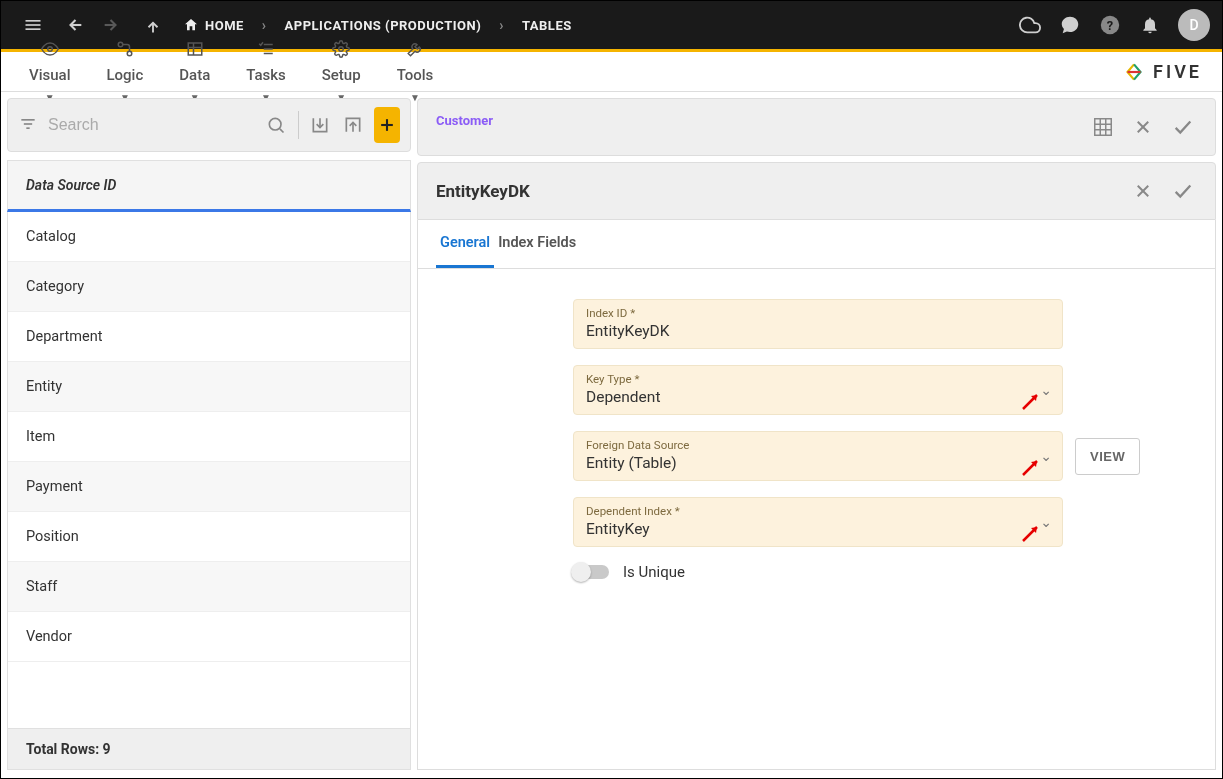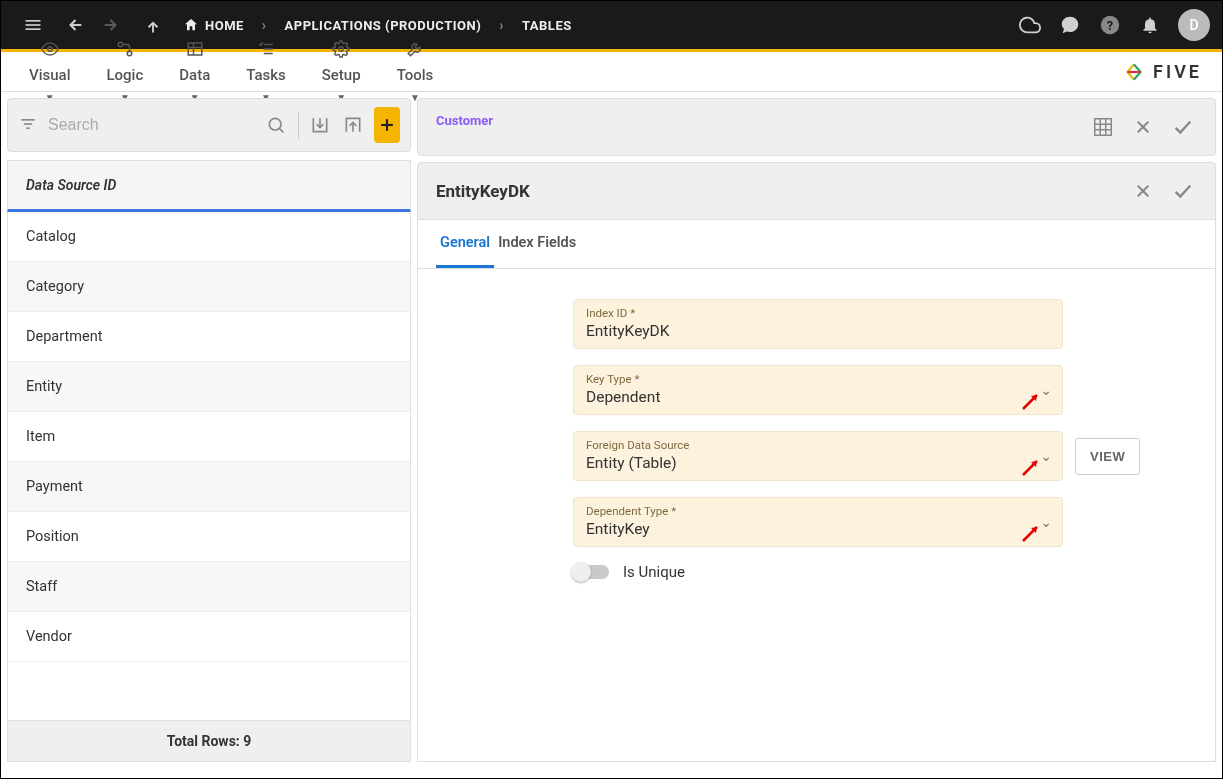--- a/index.html
+++ b/index.html
@@ -18,37 +18,37 @@
 
 .accent { height: 3px; background: #f5b400; }
 
 
 .menubar { height: 40px; border-bottom: 1px solid #ddd; display: flex; align-items: center; padding: 0 10px; background: #fff; }
 .menubar .mitem { display: flex; align-items: center; gap: 8px; padding: 0 18px; font-size: 15px; font-weight: 500; color: #555; cursor: pointer; flex-direction: column; }
 .menubar .mitem .tri { font-size: 10px; color: #666; }
 .menubar .logo { margin-left: auto; margin-right: 10px; display: flex; align-items: center; gap: 6px; font-size: 18px; letter-spacing: 3px; color: #333; font-weight: 600; }
 
 
-.main { display: flex; height: calc(779px - 48px - 3px - 40px - 2px); padding: 6px 0 16px 6px; gap: 6px; background: #fff; }
+.main { display: flex; height: calc(779px - 48px - 3px - 40px - 2px); padding: 6px 0 8px 6px; gap: 6px; background: #fff; }
 
 
 .left { width: 404px; display: flex; flex-direction: column; }
 .search-row { background: #efefef; border: 1px solid #ddd; border-radius: 4px; padding: 8px 10px; display: flex; align-items: center; gap: 10px; }
 .filter-ico { color: #888; }
 .search-input { flex: 1; border: none; background: transparent; font-size: 16px; color: #666; outline: none; }
 .search-input::placeholder { color: #aaa; }
 .sr-ico { width: 32px; height: 32px; display: flex; align-items: center; justify-content: center; color: #888; cursor: pointer; }
 .sr-divider { width: 1px; height: 28px; background: #ccc; }
 .sr-add { width: 36px; height: 36px; border-radius: 4px; background: #f5b400; display: flex; align-items: center; justify-content: center; color: #222; font-size: 22px; cursor: pointer; }
 
 .dsheader { margin-top: 8px; background: #f5f5f5; border: 1px solid #e0e0e0; border-bottom: 3px solid #3b78e7; padding: 16px 18px; font-weight: 600; font-size: 14px; color: #333; font-style: italic; }
 .dslist { border: 1px solid #e0e0e0; border-top: none; flex: 1; overflow-y: auto; background: #fff; }
 .dsrow { padding: 16px 18px; border-bottom: 1px solid #eee; font-size: 14.5px; color: #333; cursor: pointer; }
 .dsrow:nth-child(even) { background: #f7f7f7; }
-.dsfooter { background: #efefef; border: 1px solid #e0e0e0; border-top: none; padding: 12px 18px; font-weight: 700; font-size: 14px; text-align: center; color: #333; }
+.dsfooter { background: #efefef; border: 1px solid #e0e0e0; border-top: none; padding: 12px 18px; font-weight: 700; font-size: 14px; text-align: left; color: #333; }
 
 
 .right { flex: 1; margin-right: 6px; display: flex; flex-direction: column; }
 .panelhead { background: #efefef; border: 1px solid #ddd; border-radius: 4px; padding: 14px 18px; display: flex; align-items: flex-start; font-size: 13px; font-weight: 700; color: #8b5cf6; margin-bottom: 6px; }
 .panelhead .ph-spacer { flex: 1; }
 .panelhead .ph-ico { width: 28px; height: 28px; margin-left: 12px; display: flex; align-items: center; justify-content: center; color: #888; cursor: pointer; }
 .subhead { background: #efefef; border: 1px solid #ddd; border-radius: 4px 4px 0 0; padding: 14px 18px; display: flex; align-items: center; font-size: 17px; font-weight: 700; color: #333; }
 .subhead .ph-spacer { flex: 1; }
 .subhead .ph-ico { width: 28px; height: 28px; margin-left: 12px; display: flex; align-items: center; justify-content: center; color: #888; cursor: pointer; }
 
@@ -336,21 +336,21 @@
         <button class="view-btn">VIEW</button>
         <div class="arrow" style="left:448px; top:26px">
           <svg width="20" height="20">
               <line x1="2" y1="18" x2="16" y2="4" stroke="#e60000" stroke-width="2.5"></line>
               <polygon points="16,4 10,5 15,10" fill="#e60000"></polygon>
             </svg>
         </div>
       </div>
       <div class="form-row" style="position:relative">
         <div class="field dd">
-          <div class="label">Dependent Type *</div>
+          <div class="label">Dependent Index *</div>
           <div class="value">EntityKey</div>
           <span class="chev">⌄</span>
         </div>
         <div class="arrow" style="left:448px; top:26px">
           <svg width="20" height="20">
               <line x1="2" y1="18" x2="16" y2="4" stroke="#e60000" stroke-width="2.5"></line>
               <polygon points="16,4 10,5 15,10" fill="#e60000"></polygon>
             </svg>
         </div>
       </div>

